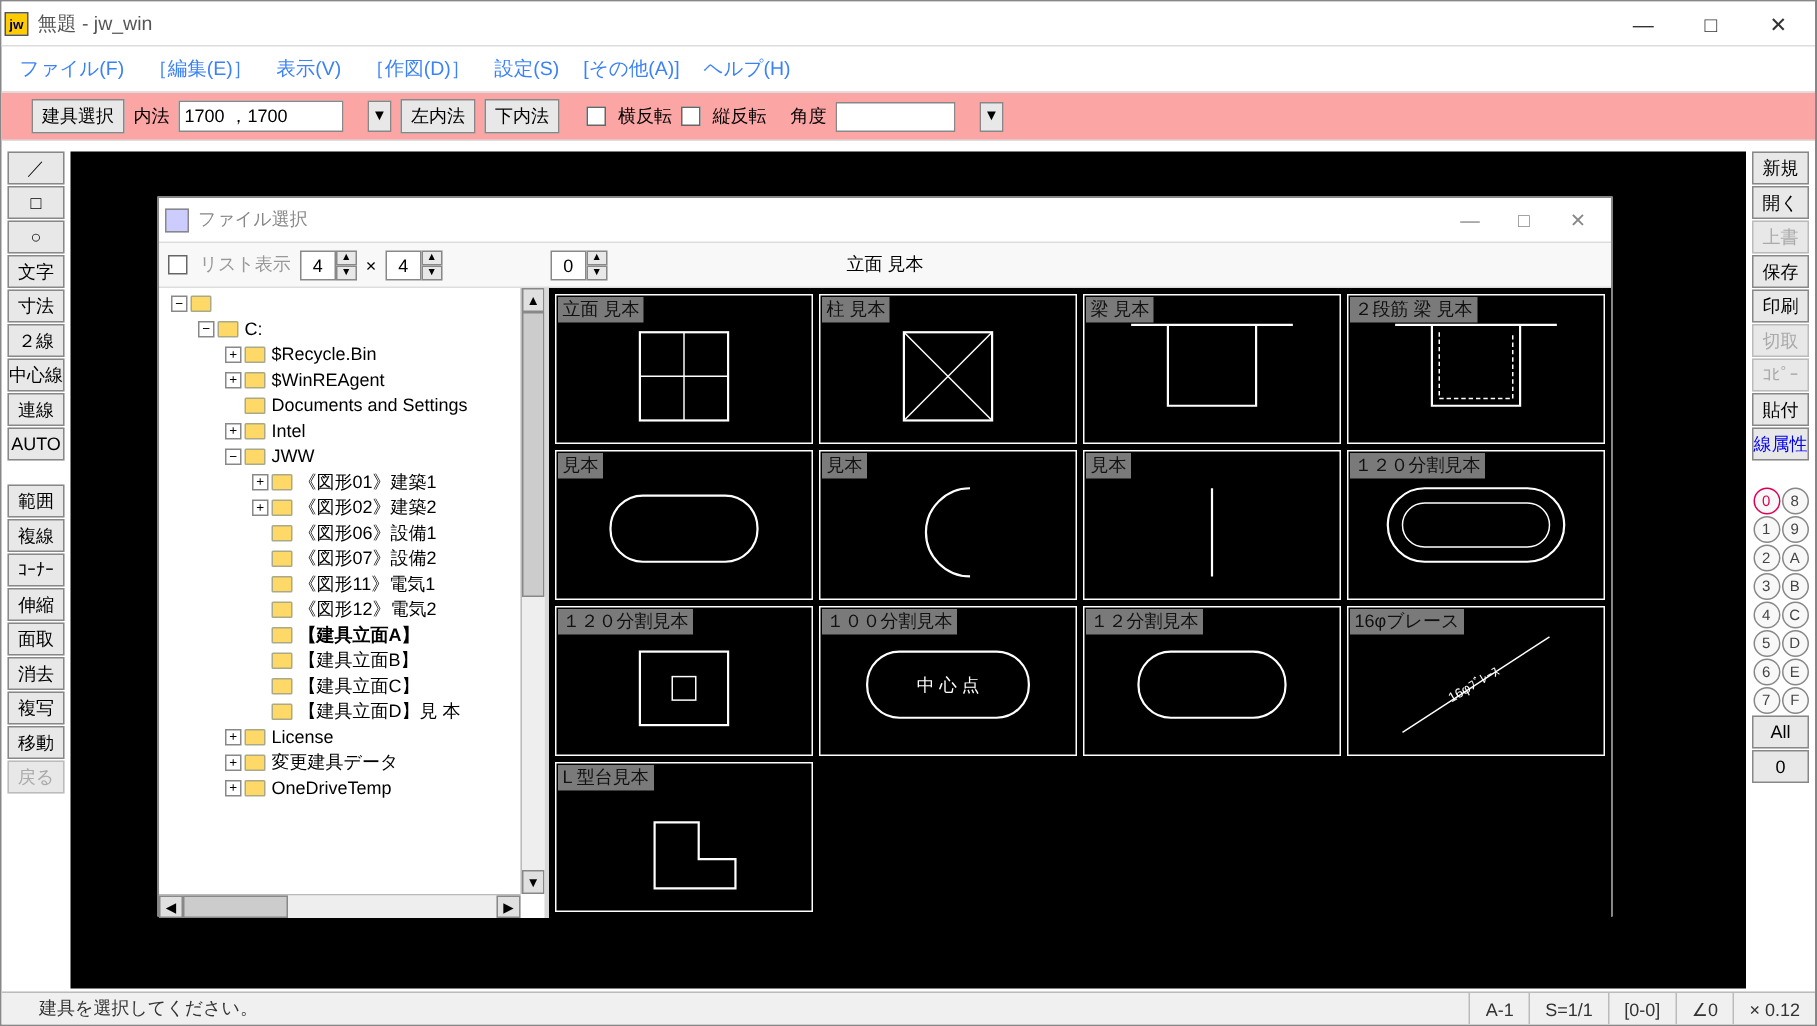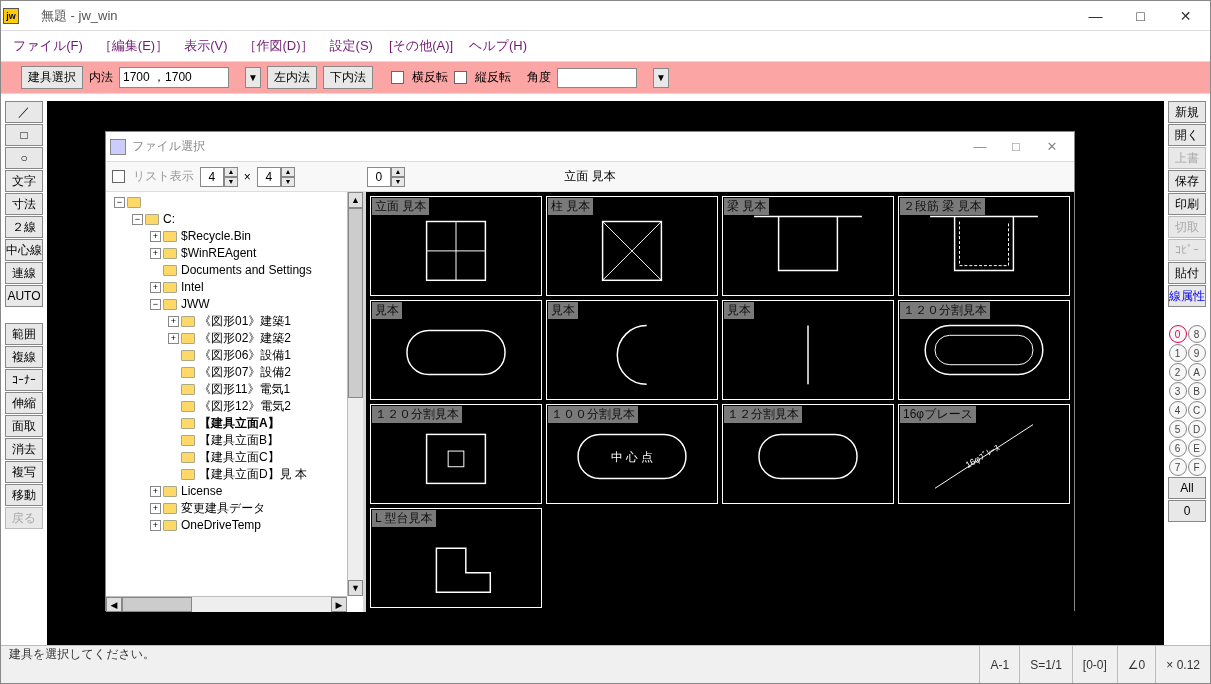--- a/index.html
+++ b/index.html
@@ -19,32 +19,32 @@
     display: flex;
     align-items: center;
     background: #fff;
     border-bottom: 1px solid #ddd;
     padding: 0 2px;
   }
   .app-icon {
     width: 16px; height: 16px;
     background: linear-gradient(135deg,#ffcc00 0 40%, #ffcc00 40%);
     border: 1px solid #555;
-    margin-right: 22px;
+    margin-right: 6px;
     font-size: 9px; font-weight: bold; color:#005;
     display:flex; align-items:center; justify-content:center;
   }
   .titlebar .title { flex: 1; color: #555; font-size: 13px; }
   .titlebar .winbtn { width: 45px; height: 30px; display:flex; align-items:center; justify-content:center; font-size:14px; color:#333;}
   .menubar {
     padding: 4px 6px;
     display: flex;
     gap: 4px;
     font-size: 13px;
-    color: #701a75;
+    color: #3b82f6;
   }
   .menubar span { padding: 2px 6px; }
   .option-bar {
     padding: 4px 20px;
     display: flex;
     align-items: center;
     gap: 6px;
     border-top: 1px solid #ddd;
     border-bottom: 1px solid #ddd;
     background: #fca5a5;
@@ -117,27 +117,28 @@
   .layer-cell {
     width: 18px; height: 18px; border: 1px solid #888; border-radius:50%;
     display:flex; align-items:center; justify-content:center;
     font-size: 10px; color:#444;
     background:#f8f8f8;
   }
   .layer-cell.active { border-color:#d05; color:#d05;}
   .statusbar {
     position: absolute;
     left: 0; right: 0; bottom: 0;
-    height: 38px;
+    height: 22px;
     background: #f0f0f0;
     border-top: 1px solid #bbb;
     display: flex;
-    align-items: flex-start;
+    align-items: center;
     font-size: 12px;
     color: #333;
+    padding-left: 17px;
   }
   .statusbar .msg { flex:1; padding-left: 8px; }
   .statusbar .cell {
     border-left: 1px solid #bbb;
     padding: 0 10px;
     height: 100%;
     display:flex; align-items:center;
   }
   
   .dialog {

